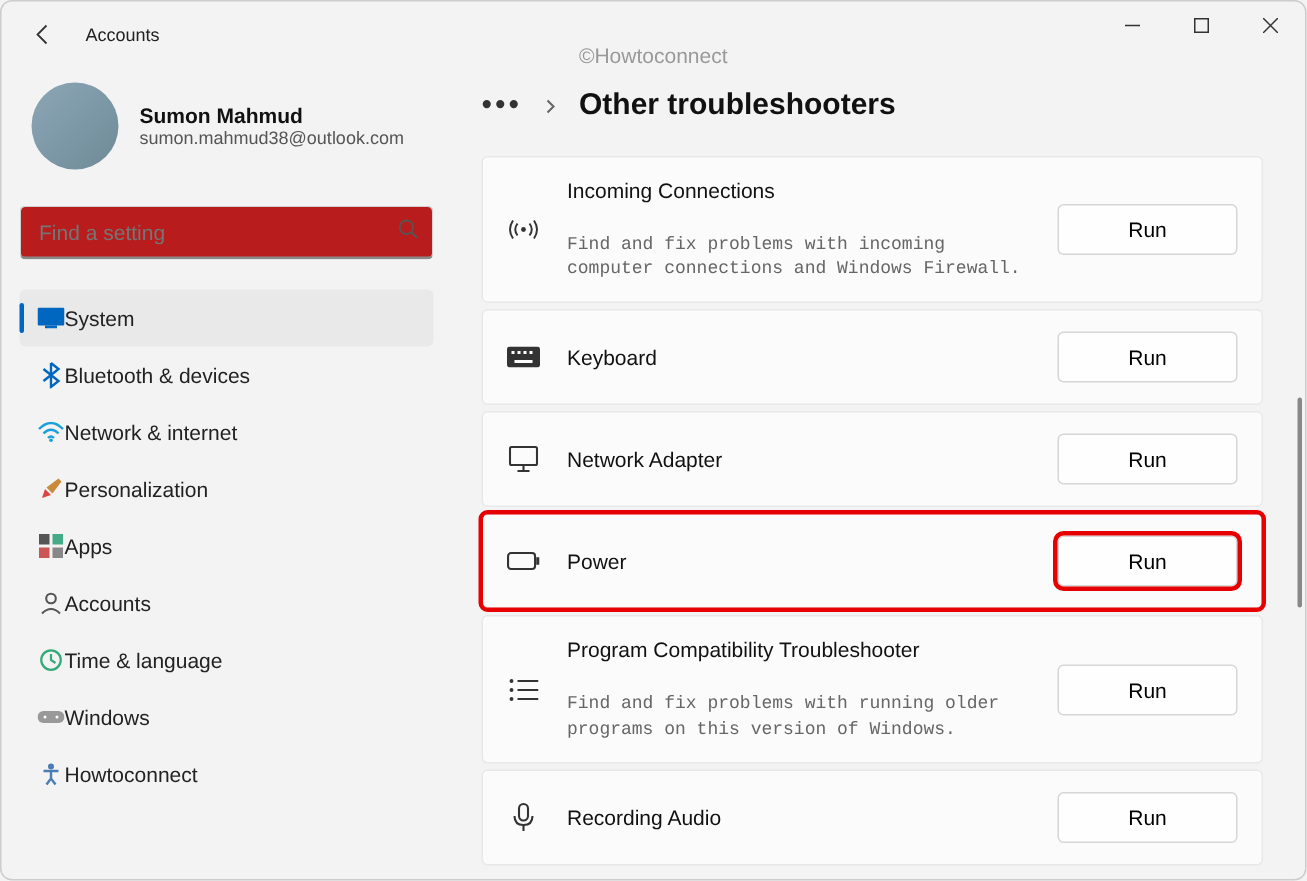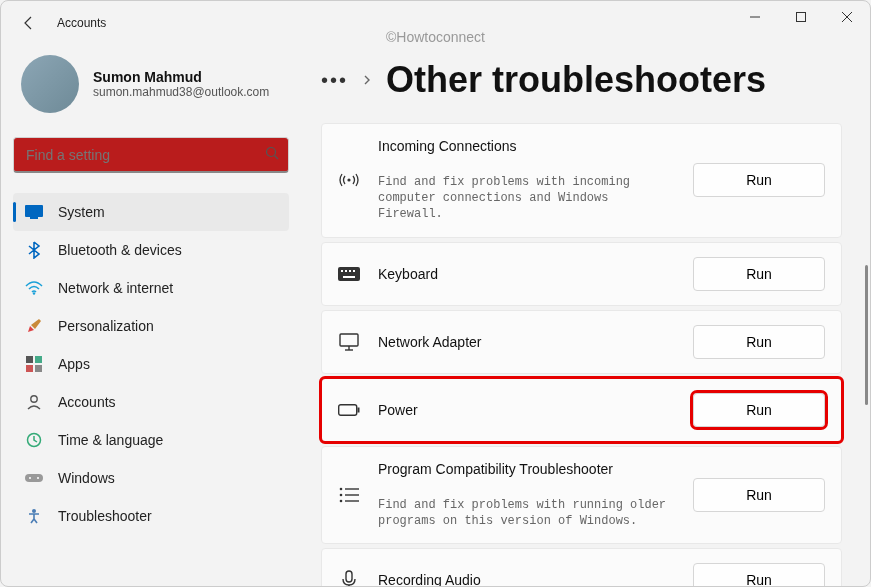--- a/index.html
+++ b/index.html
@@ -14,37 +14,37 @@
     .sidebar { width: 300px; padding: 0 12px 12px 12px; overflow-y: auto; }
     .profile { display: flex; align-items: center; padding: 10px 8px 24px 8px; gap: 14px; }
     .avatar { width: 58px; height: 58px; border-radius: 50%; background: linear-gradient(135deg,#8ca6b5,#6e8a97); flex-shrink: 0; }
     .profile-text { display: flex; flex-direction: column; }
     .profile-name { font-size: 14px; font-weight: 600; color: #111; }
     .profile-email { font-size: 12px; color: #555; }
     .search-wrap { position: relative; margin-bottom: 20px; }
     .search-input { width: 100%; height: 36px; border: 1px solid #d0d0d0; border-bottom: 2px solid #888; border-radius: 4px; padding: 0 36px 0 12px; font-size: 14px; background: #b91c1c; }
     .search-icon { position: absolute; right: 10px; top: 50%; transform: translateY(-50%); color: #555; }
     .nav-list { list-style: none; }
-    .nav-item { display: flex; align-items: center; gap: 15px; height: 38px; padding: 0 12px; border-radius: 4px; cursor: pointer; font-size: 14px; color: #222; }
+    .nav-item { display: flex; align-items: center; gap: 0; height: 38px; padding: 0 12px; border-radius: 4px; cursor: pointer; font-size: 14px; color: #222; }
     .nav-item.active { background: #e9e9e9; position: relative; }
     .nav-item.active::before { content: ""; position: absolute; left: 0; top: 9px; bottom: 9px; width: 3px; background: #0067c0; border-radius: 2px; }
     .nav-icon { width: 18px; height: 18px; display: flex; align-items: center; justify-content: center; flex-shrink: 0; }
     .content { flex: 1; padding: 14px 28px 0 20px; overflow-y: auto; position: relative; }
     .breadcrumb { display: flex; align-items: center; gap: 14px; margin-bottom: 22px; }
     .breadcrumb-dots { font-size: 20px; color: #333; letter-spacing: 2px; cursor: pointer; }
     .breadcrumb-chevron { color: #666; font-size: 14px; }
-    .page-title { font-size: 36px; font-weight: 600; color: #111; }
+    .page-title { font-size: 20px; font-weight: 600; color: #111; }
     .card-list { display: flex; flex-direction: column; gap: 4px; }
     .card { display: flex; align-items: center; background: #fbfbfb; border: 1px solid #e8e8e8; border-radius: 4px; padding: 14px 16px; min-height: 62px; gap: 18px; justify-content: center; }
     .card.highlighted { outline: 3px solid #e60000; outline-offset: -1px; }
     .card-icon { width: 22px; display: flex; align-items: center; justify-content: center; flex-shrink: 0; color: #333; }
     .card-body { flex: 1; }
     .card-title { font-size: 14px; color: #111; }
     .card-desc { font-size: 12px; color: #666; margin-top: 20px; line-height: 1.35; max-width: 320px; font-family: Liberation Mono, monospace; }
-    .run-btn { width: 132px; height: 34px; background: #fefefe; border: 1px solid #d6d6d6; border-radius: 4px; font-size: 14px; cursor: pointer; }
+    .run-btn { width: 120px; height: 34px; background: #fefefe; border: 1px solid #d6d6d6; border-radius: 4px; font-size: 14px; cursor: pointer; }
     .run-btn.highlighted { outline: 3px solid #e60000; }
     .content::-webkit-scrollbar { width: 4px; }
     .content::-webkit-scrollbar-thumb { background: #999; border-radius: 2px; }
     .scroll-indicator { position: absolute; right: 2px; top: 220px; width: 3px; height: 140px; background: #888; border-radius: 2px; }
   </style>
 </head>
 <body>
 
 <div class="titlebar">
   <div class="back-btn">
@@ -166,21 +166,21 @@
           </span>
           <span>Windows</span>
         </li>
         <li class="nav-item">
           <span class="nav-icon">
             <svg width="16" height="16" viewBox="0 0 16 16">
               <circle cx="8" cy="3" r="2" fill="#4a7db5"></circle>
               <path d="M3 6 L13 6 M8 6 L8 11 M8 11 L5 15 M8 11 L11 15" stroke="#4a7db5" stroke-width="1.6" fill="none"></path>
             </svg>
           </span>
-          <span>Troubleshooter</span>
+          <span>Howtoconnect</span>
         </li>
       </ul>
   </aside>
 
   <main class="content">
     <div class="breadcrumb">
       <span class="breadcrumb-dots">•••</span>
       <span class="breadcrumb-chevron">
         <svg width="10" height="10" viewBox="0 0 10 10">
             <path d="M3 1 L7 5 L3 9" stroke="#666" stroke-width="1.4" fill="none"></path>

